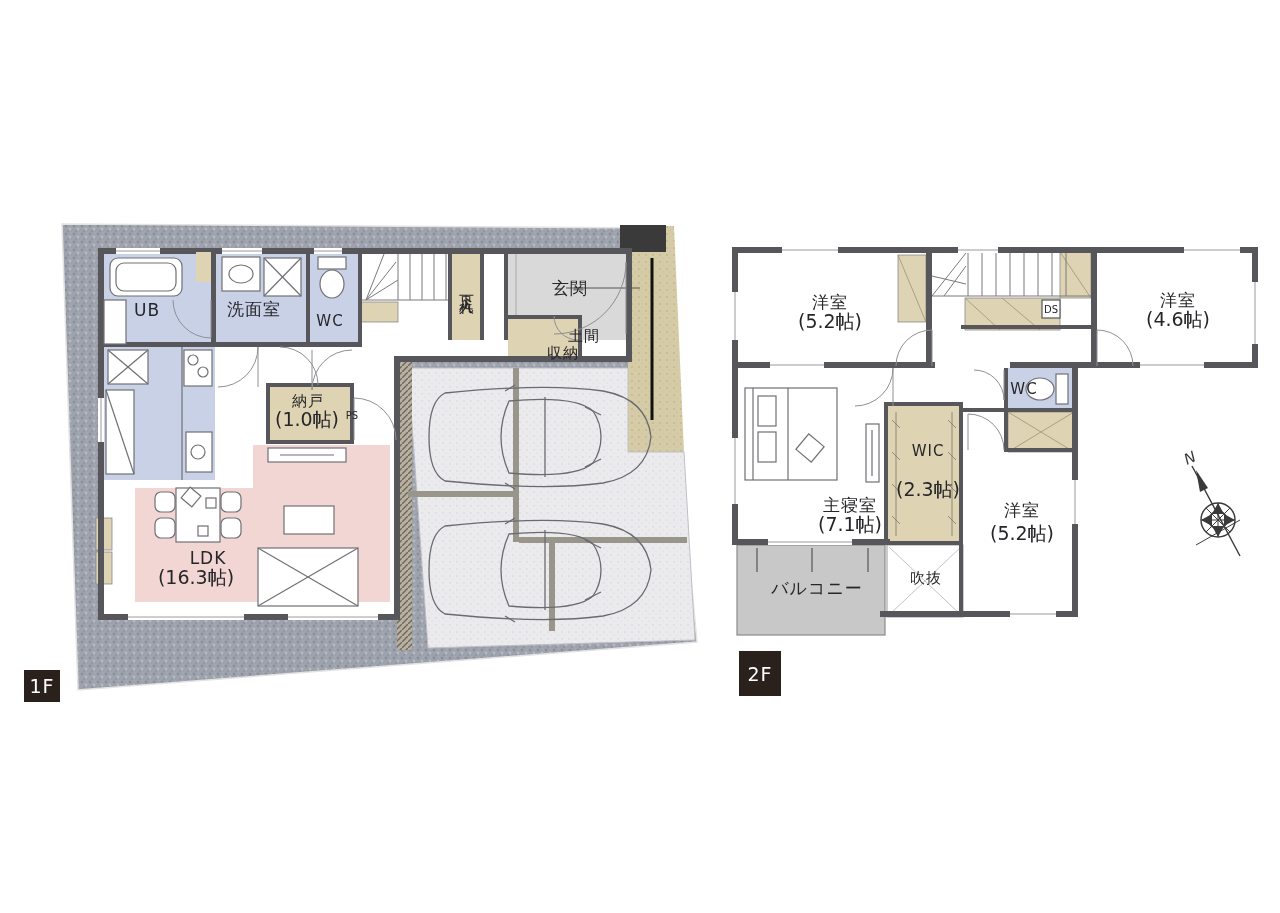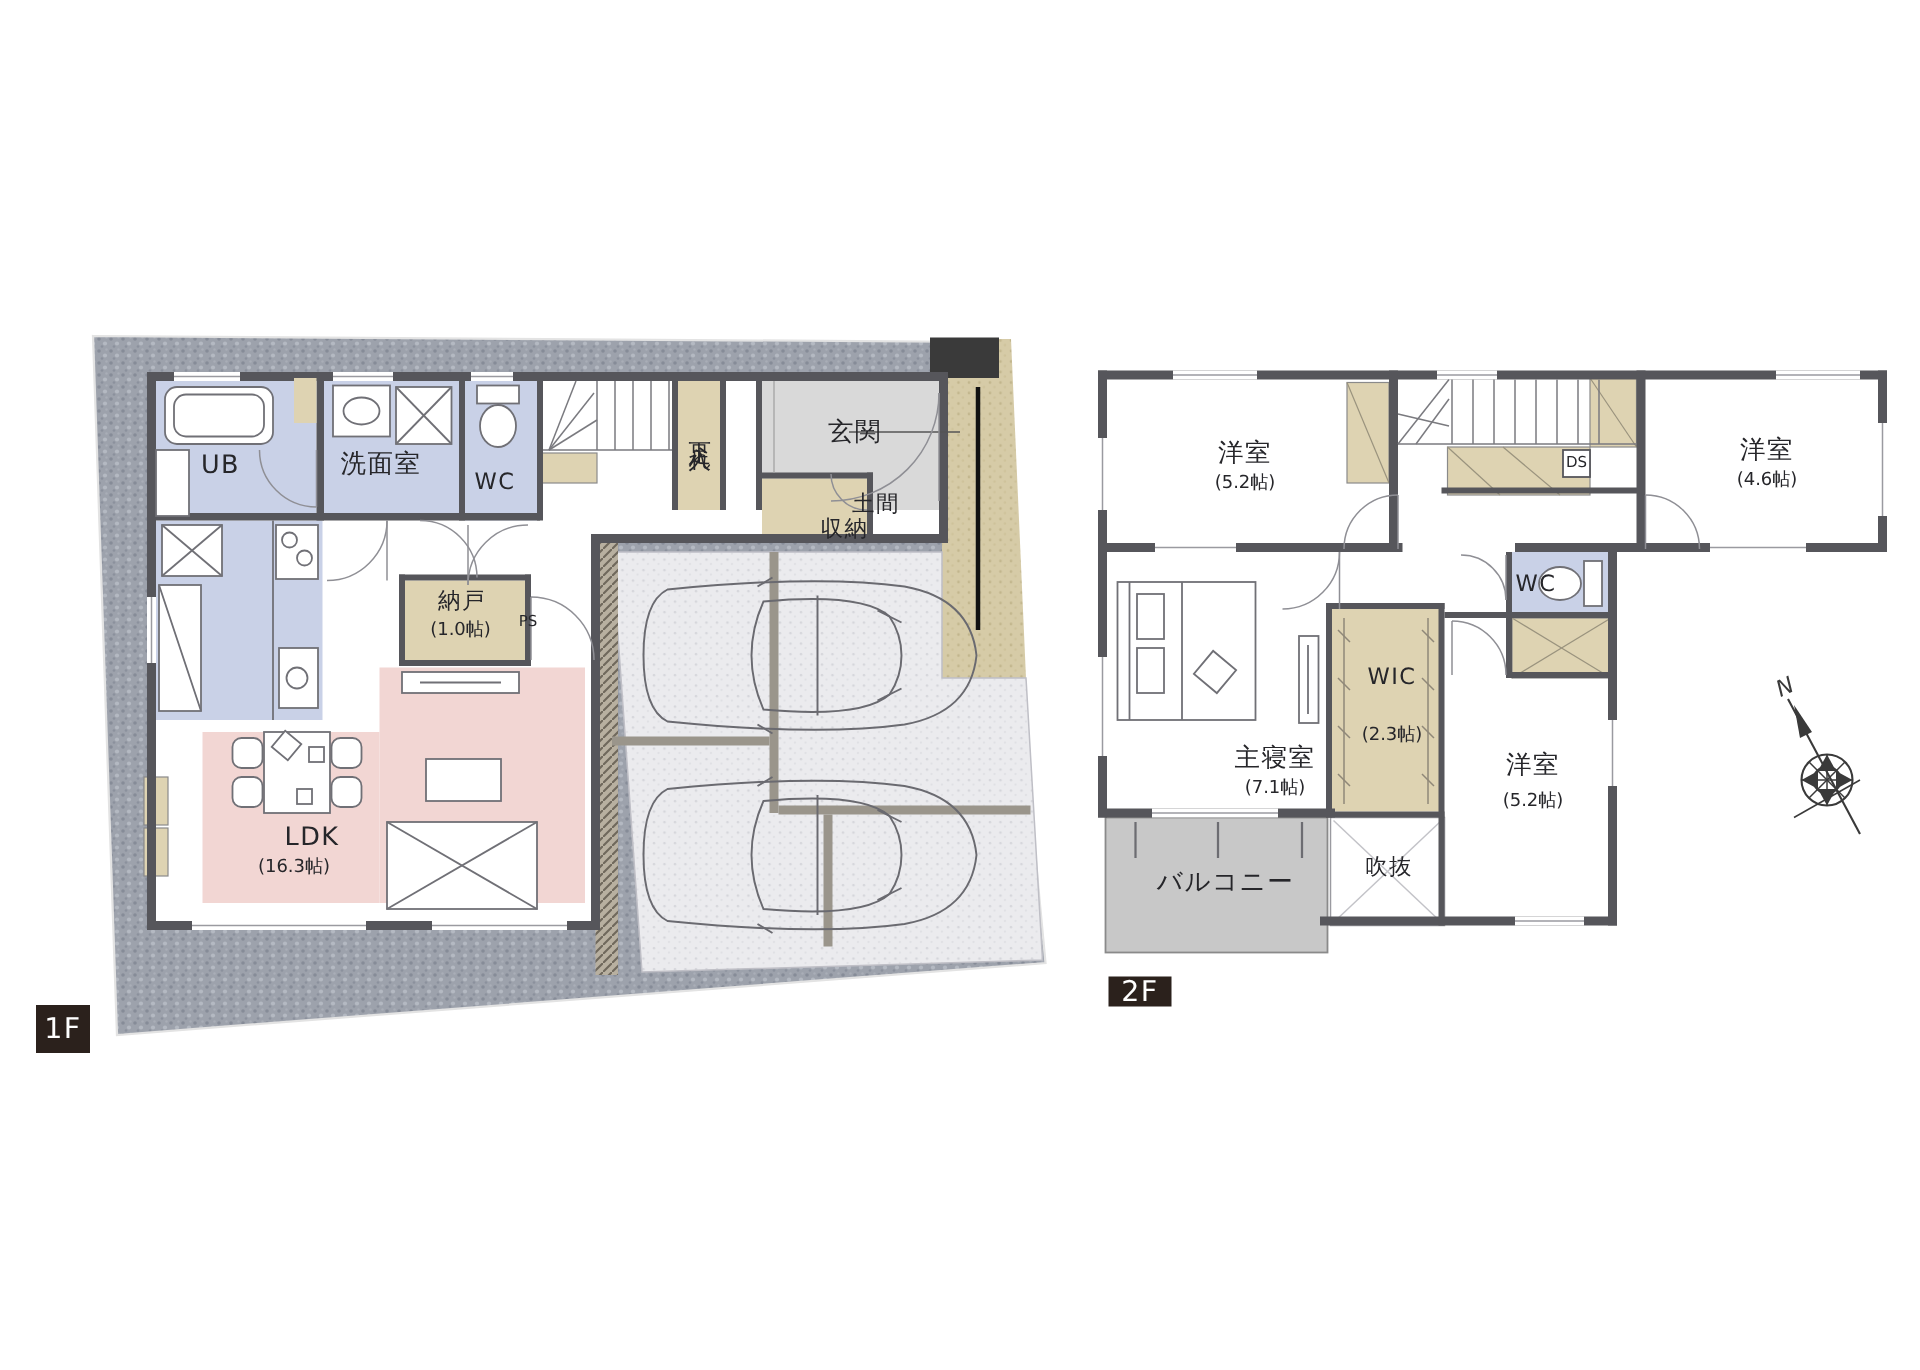--- a/index.html
+++ b/index.html
@@ -1,21 +1,21 @@
 <!DOCTYPE html>
 <html><head>
 <meta charset="utf-8">
 <style>
   html,body{margin:0;padding:0;background:#ffffff;}
   .canvas{position:relative;width:1280px;height:913px;background:#fff;overflow:hidden;
           font-family:"DejaVu Sans","Liberation Sans",sans-serif;}
   svg{position:absolute;left:0;top:0;}
   .lbl{position:absolute;transform:translate(-50%,-50%);white-space:nowrap;
        color:#26262a;font-size:17px;font-weight:500;letter-spacing:1px;text-align:center;}
-  .sz{font-size:12px;letter-spacing:0;}
+  .sz{font-size:19px;letter-spacing:0;}
   .small{font-size:15px;}
   .tiny{font-size:10px;letter-spacing:0;font-weight:400;}
   .vert{writing-mode:vertical-rl;text-orientation:upright;letter-spacing:2px;font-size:15px;}
   .badge{position:absolute;background:#2b211c;color:#fff;display:flex;align-items:center;
          justify-content:center;font-size:19px;font-weight:500;letter-spacing:1px;}
   .north{position:absolute;transform:translate(-50%,-50%);font-size:15px;color:#3a3a3a;
          font-style:italic;transform:translate(-50%,-50%) rotate(-25deg);}
 </style>
 </head>
 <body>
@@ -409,15 +409,15 @@
 <div class="lbl small" style="left:928px;top:451px">WIC</div>
 <div class="lbl sz" style="left:928px;top:490px">(2.3帖)</div>
 <div class="lbl" style="left:1022px;top:510px">洋室</div>
 <div class="lbl sz" style="left:1022px;top:534px">(5.2帖)</div>
 <div class="lbl" style="left:817px;top:588px">バルコニー</div>
 <div class="lbl small" style="left:926px;top:578px">吹抜</div>
 
 <div class="north" style="left:1190px;top:458px">N</div>
 
 <div class="badge" style="left:24px;top:670px;width:36px;height:32px">1F</div>
-<div class="badge" style="left:739px;top:651px;width:42px;height:20px">2F</div>
+<div class="badge" style="left:739px;top:651px;width:42px;height:45px">2F</div>
 
 </div>
 
 </body></html>

